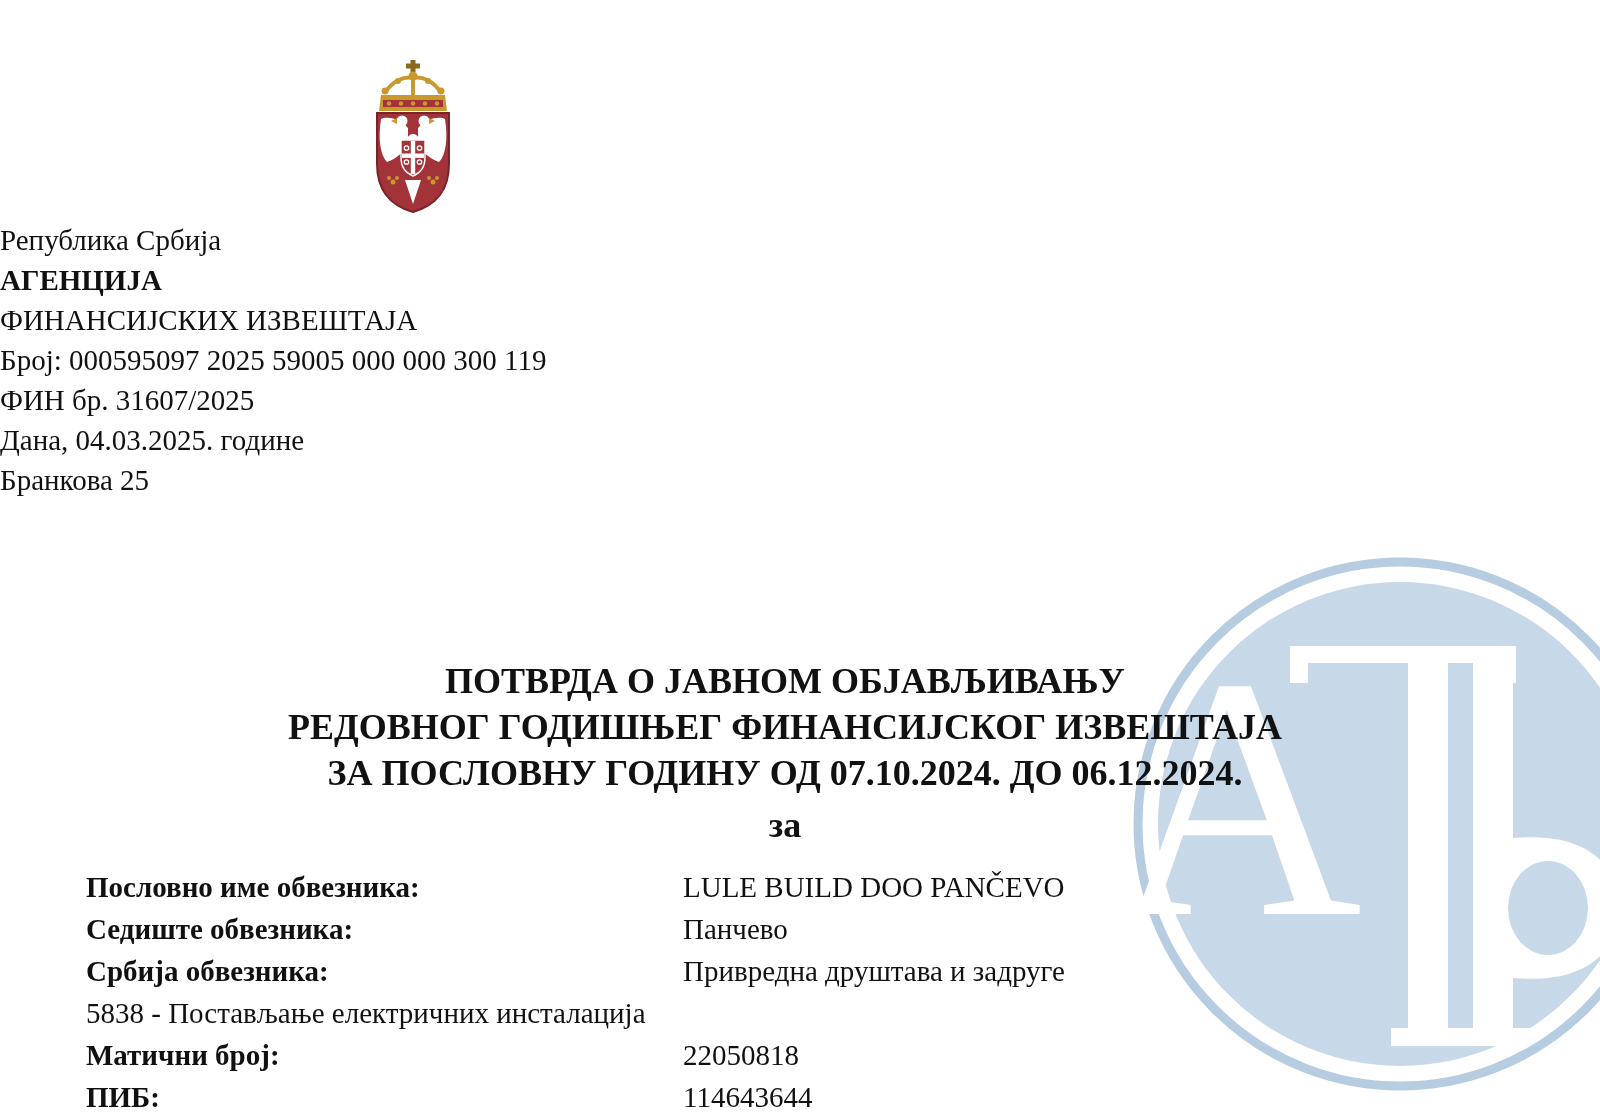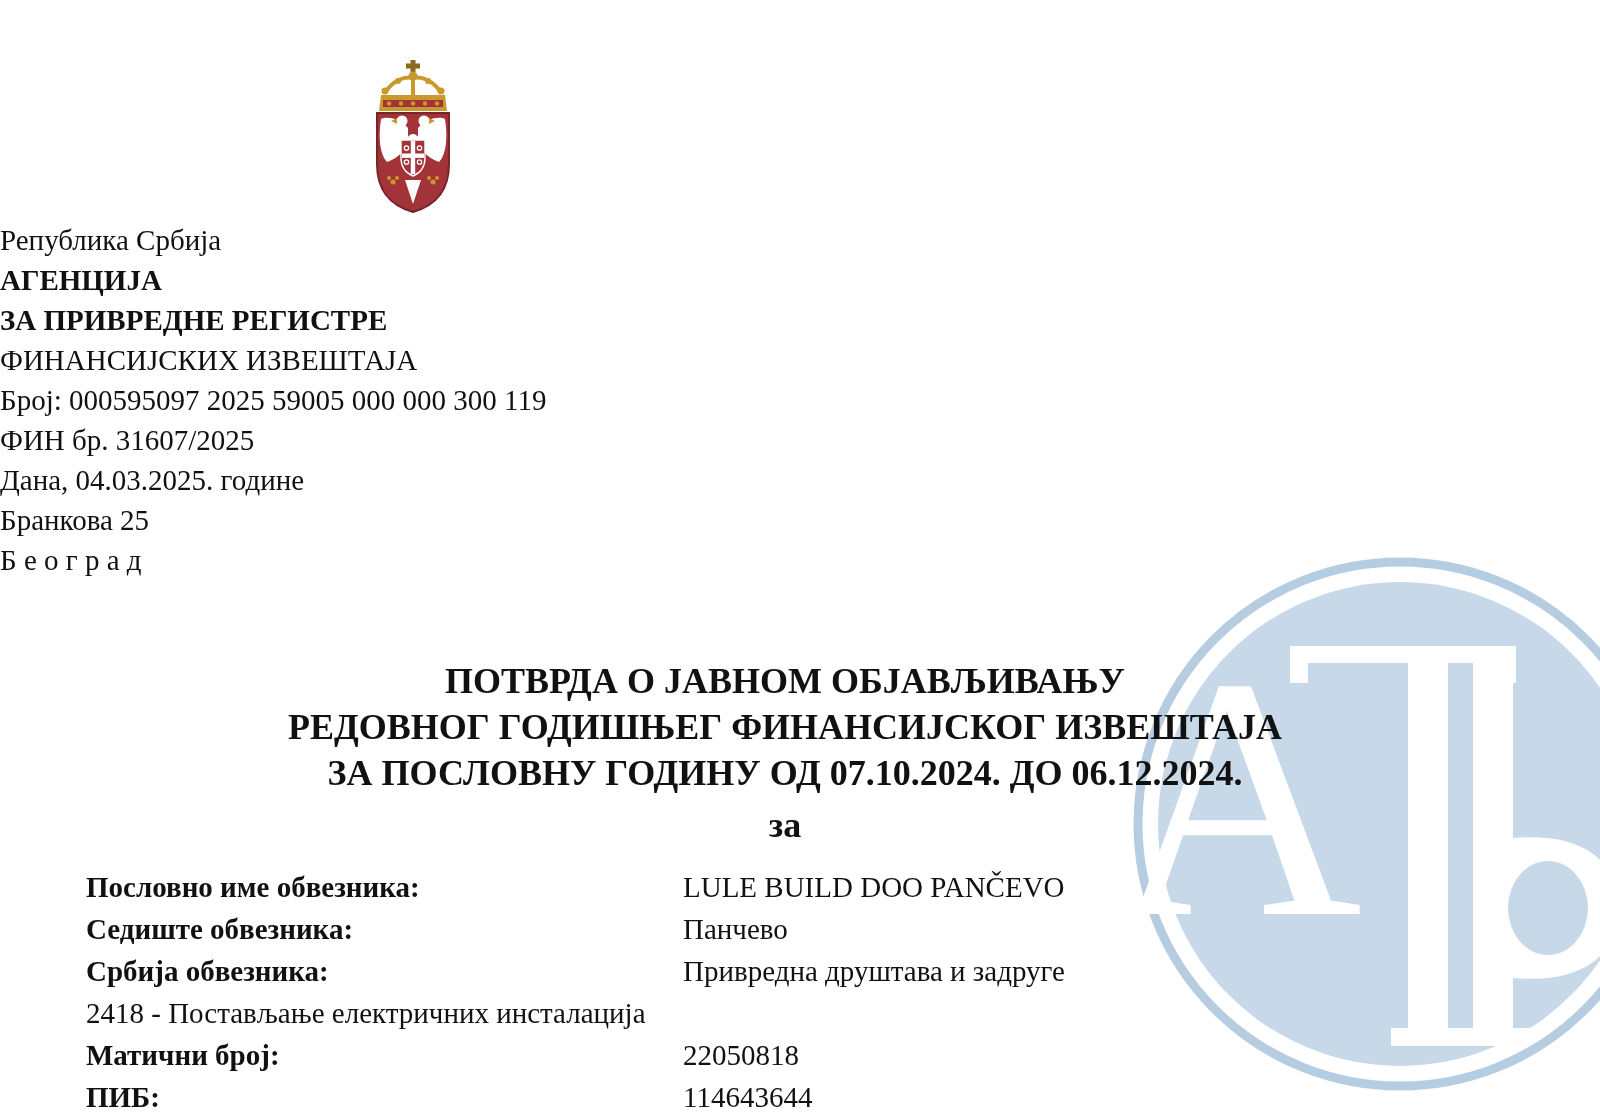--- a/index.html
+++ b/index.html
@@ -112,27 +112,25 @@
     <circle class="fsteel" cx="34.5" cy="90" r="2.2"></circle>
     <circle class="fsteel" cx="47.5" cy="90" r="2.2"></circle>
     <circle class="fsteel" cx="34.5" cy="104" r="2.2"></circle>
     <circle class="fsteel" cx="47.5" cy="104" r="2.2"></circle>
   </g>
 </svg>
 
 <div class="layer agency">
   <div>Република Србија</div>
   <div class="b">АГЕНЦИЈА</div>
-  <div class="b">ЗА ПРИВРЕДНЕ РЕГИСТРЕ</div>
   <div>ФИНАНСИЈСКИХ ИЗВЕШТАЈА</div>
   <div>Број: 000595097 2025 59005 000 000 300 119</div>
   <div>ФИН бр. 31607/2025</div>
   <div>Дана, 04.03.2025. године</div>
   <div>Бранкова 25</div>
-  <div>Б е о г р а д</div>
 </div>
 
 <div class="layer doc-title">
   <div>ПОТВРДА О ЈАВНОМ ОБЈАВЉИВАЊУ</div>
   <div>РЕДОВНОГ ГОДИШЊЕГ ФИНАНСИЈСКОГ ИЗВЕШТАЈА</div>
   <div>ЗА ПОСЛОВНУ ГОДИНУ ОД 07.10.2024. ДО 06.12.2024.</div>
   <div class="prep">за</div>
 </div>
 
 <div class="layer fields">
@@ -142,21 +140,21 @@
   </div>
   <div class="frow">
     <div class="flabel">Седиште обвезника:</div>
     <div class="fvalue">Панчево</div>
   </div>
   <div class="frow">
     <div class="flabel">Србија обвезника:</div>
     <div class="fvalue">Привредна друштава и задруге</div>
   </div>
   <div class="frow">
-    <div class="fvalue">2418 - Постављање електричних инсталација</div>
+    <div class="fvalue">5838 - Постављање електричних инсталација</div>
   </div>
   <div class="frow">
     <div class="flabel">Матични број:</div>
     <div class="fvalue">22050818</div>
   </div>
   <div class="frow">
     <div class="flabel">ПИБ:</div>
     <div class="fvalue">114643644</div>
   </div>
 </div>

